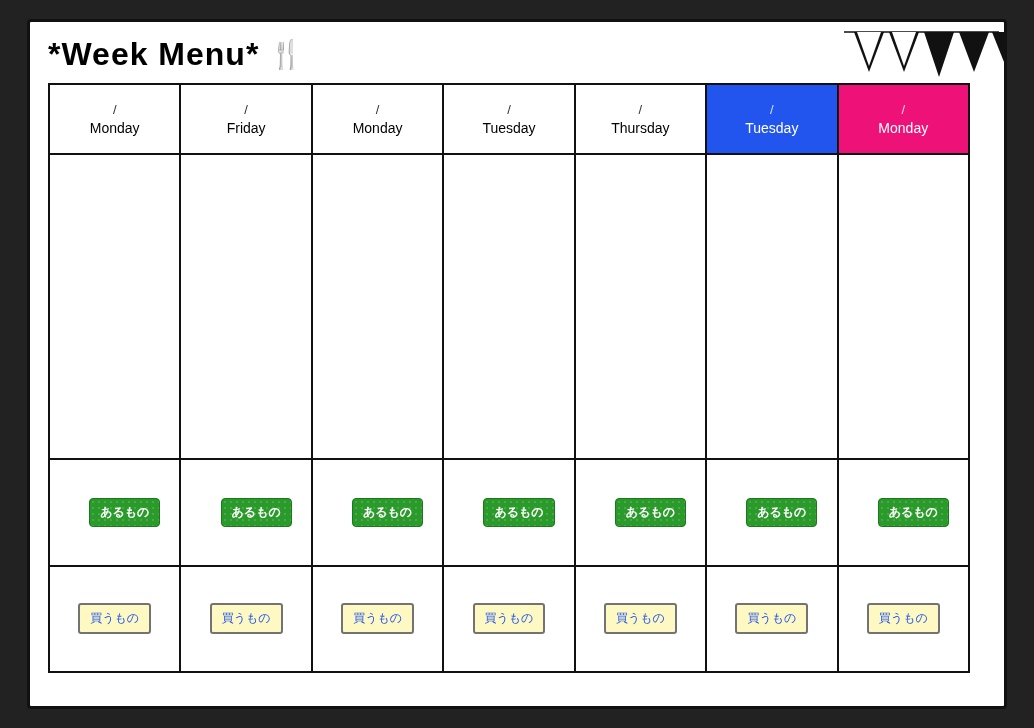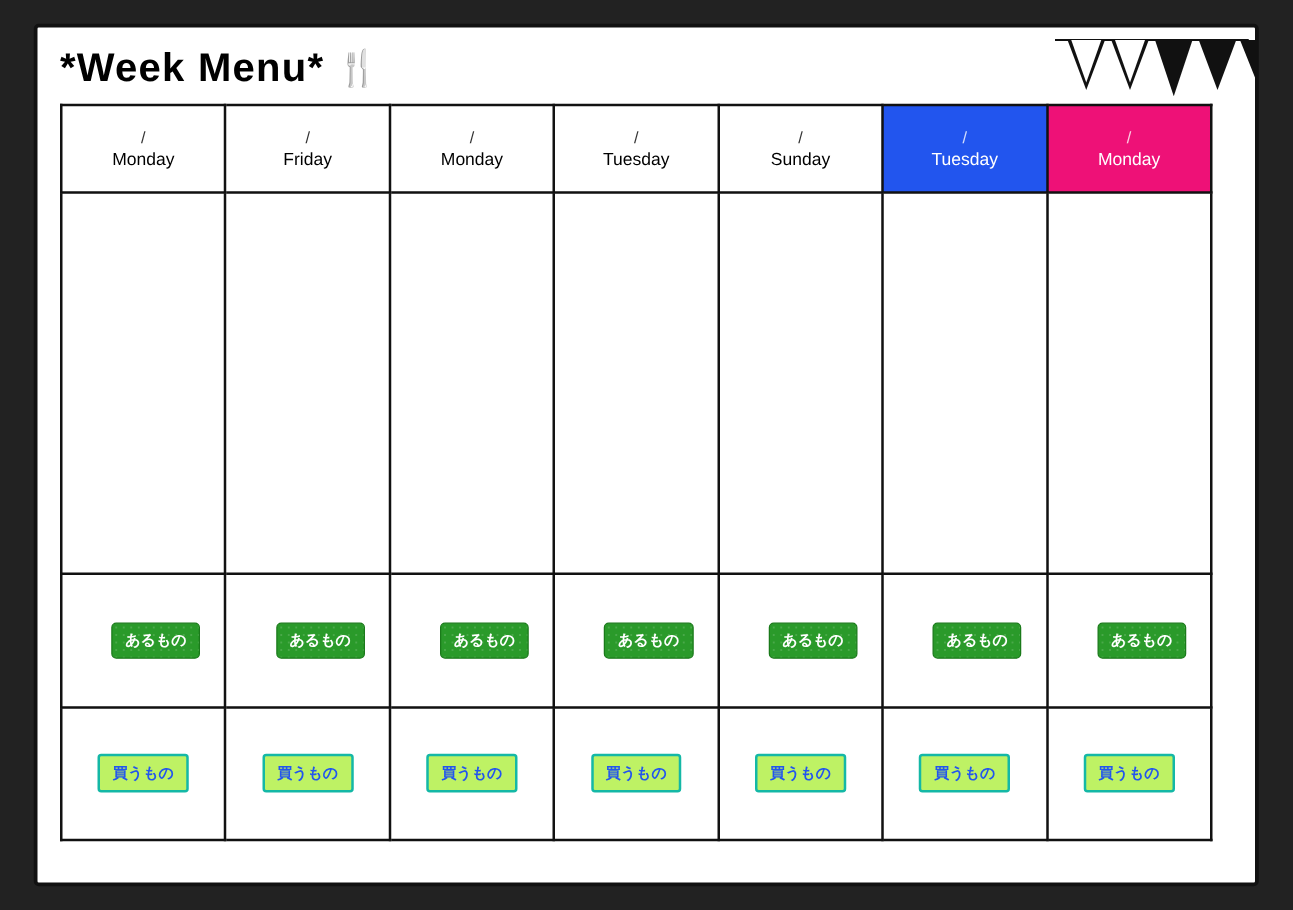--- a/index.html
+++ b/index.html
@@ -125,28 +125,28 @@
       font-family: 'Arial', sans-serif;
       background-image: radial-gradient(circle, rgba(255,255,255,0.15) 1px, transparent 1px);
       background-size: 6px 6px;
       border: 1.5px solid #1a7a1a;
       margin-left: 20px;
     }
 
     
     .blue-badge {
       display: inline-block;
-      background: #bef264;
+      background: #fef9c3;
       color: #2255ee;
       font-size: 12px;
-      font-weight: bold;
+      font-weight: normal;
       padding: 5px 10px;
       border-radius: 3px;
       font-family: 'Arial', sans-serif;
-      border: 2px solid #14b8a6;
+      border: 2px solid #737373;
     }
 
     
     .bunting-svg {
       position: absolute;
       top: 0;
       right: 0;
       width: 170px;
       height: 90px;
     }
@@ -192,21 +192,21 @@
         <th>
           <span class="day-slash">/</span>
           <span class="day-label">Monday</span>
         </th>
         <th>
           <span class="day-slash">/</span>
           <span class="day-label">Tuesday</span>
         </th>
         <th>
           <span class="day-slash">/</span>
-          <span class="day-label">Sunday</span>
+          <span class="day-label">Thursday</span>
         </th>
         <th class="saturday-header">
           <span class="day-slash" style="color:rgba(255,255,255,0.8)">/</span>
           <span class="day-label">Tuesday</span>
         </th>
         <th class="sunday-header">
           <span class="day-slash" style="color:rgba(255,255,255,0.8)">/</span>
           <span class="day-label">Monday</span>
         </th>
       </tr>

